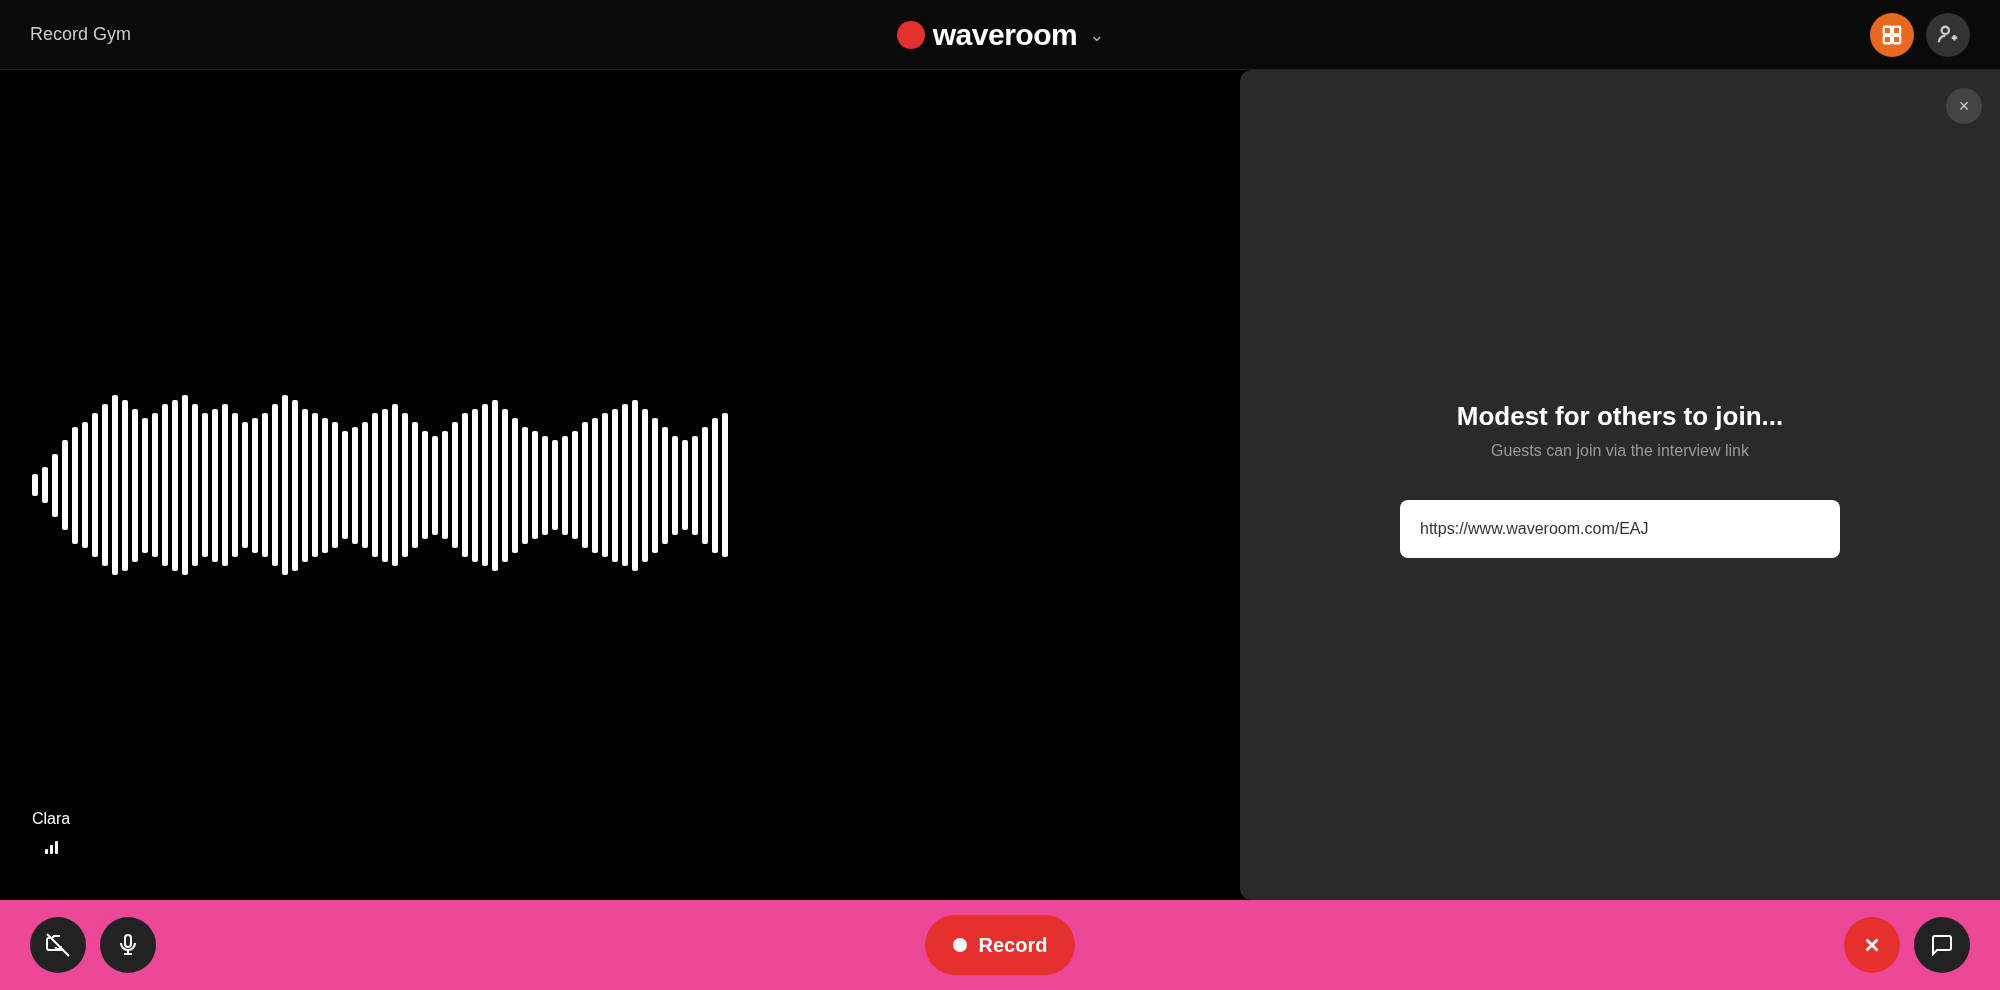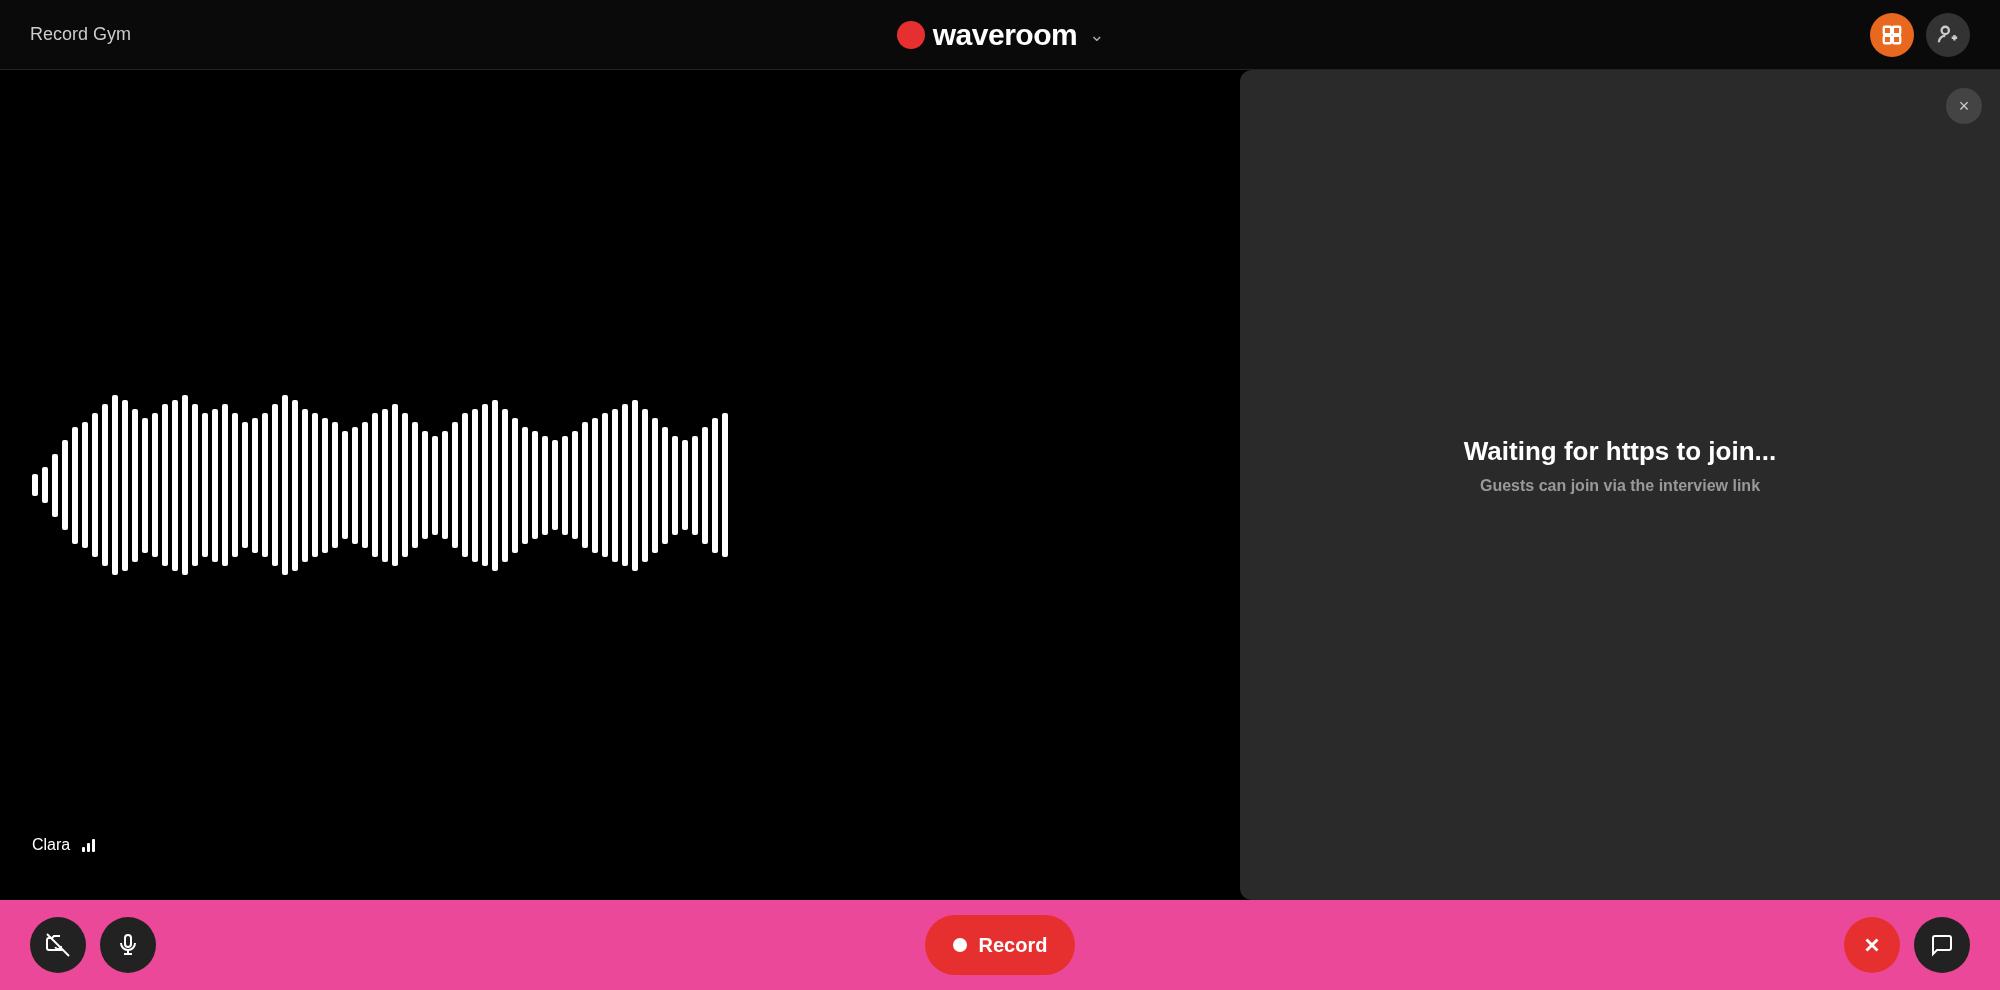--- a/index.html
+++ b/index.html
@@ -133,20 +133,21 @@
       bottom: 40px;
       left: 20px;
       background: rgba(0,0,0,0.7);
       border-radius: 6px;
       padding: 6px 12px;
       display: flex;
       align-items: center;
       gap: 12px;
       font-size: 16px;
       color: #fff;
+      flex-direction: column;
     }
 
     #participant-bars {
       display: flex;
       gap: 2px;
       align-items: flex-end;
       height: 14px;
     }
 
     .pbar {
@@ -193,21 +194,20 @@
       color: #fff;
       margin-bottom: 10px;
       text-align: center;
     }
 
     #modal-subtitle {
       font-size: 16px;
       color: #999;
       margin-bottom: 40px;
       text-align: center;
-      font-weight: bold;
     }
 
     #link-input {
       width: 440px;
       height: 58px;
       background: #fff;
       border: none;
       border-radius: 8px;
       padding: 0 20px;
       font-size: 16px;
@@ -426,23 +426,24 @@
         <div class="pbar" style="height:5px;"></div>
         <div class="pbar" style="height:9px;"></div>
         <div class="pbar" style="height:13px;"></div>
       </div>
     </div>
   </div>
 
   <div id="invite-modal">
     <button id="close-modal-btn">×</button>
 
-    <div id="modal-title">Waiting for https to join...</div>
+    <div id="modal-title">Modest for others to join...</div>
     <div id="modal-subtitle">Guests can join via the interview link</div>
 
+    <input id="link-input" type="text" readonly="" value="https://www.waveroom.com/EAJ" style="">
 
   </div>
 
 </div>
 
 <div id="bottom-bar">
   <div id="bottom-left">
     <button class="control-btn">
       <svg width="24" height="24" viewBox="0 0 24 24" fill="none" stroke="#fff" stroke-width="2">
         <path d="M1 1l22 22"></path>

